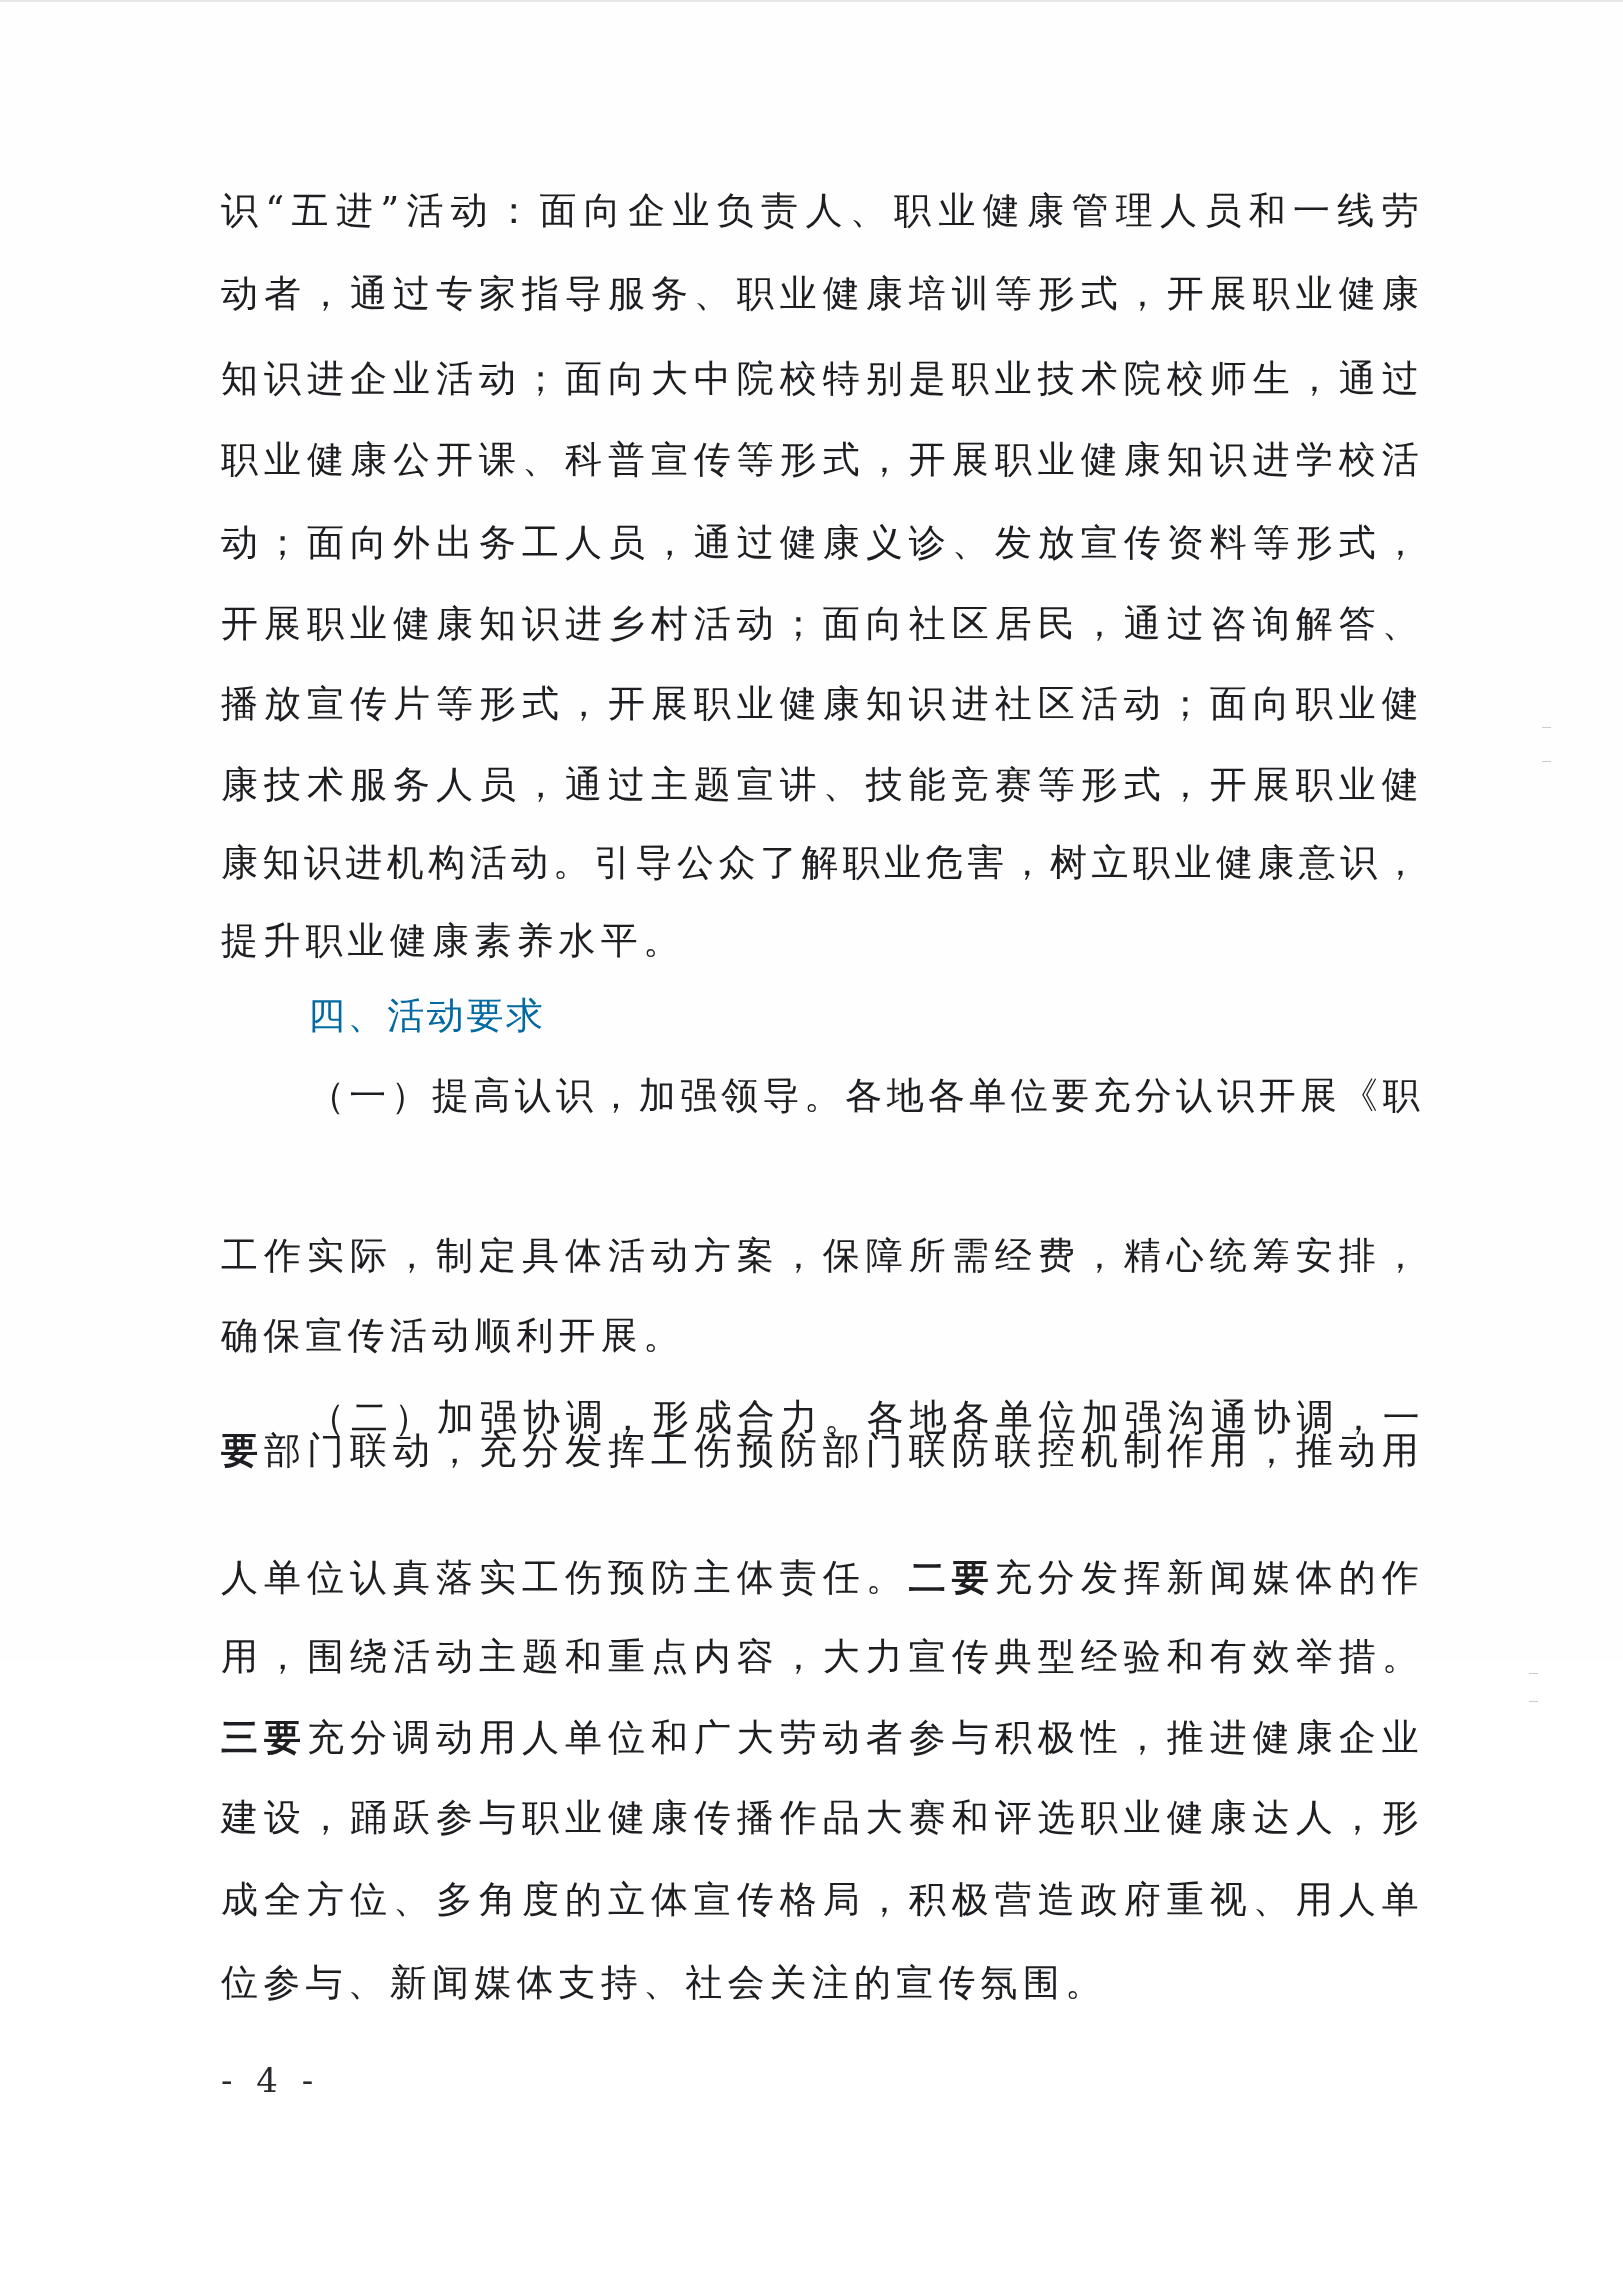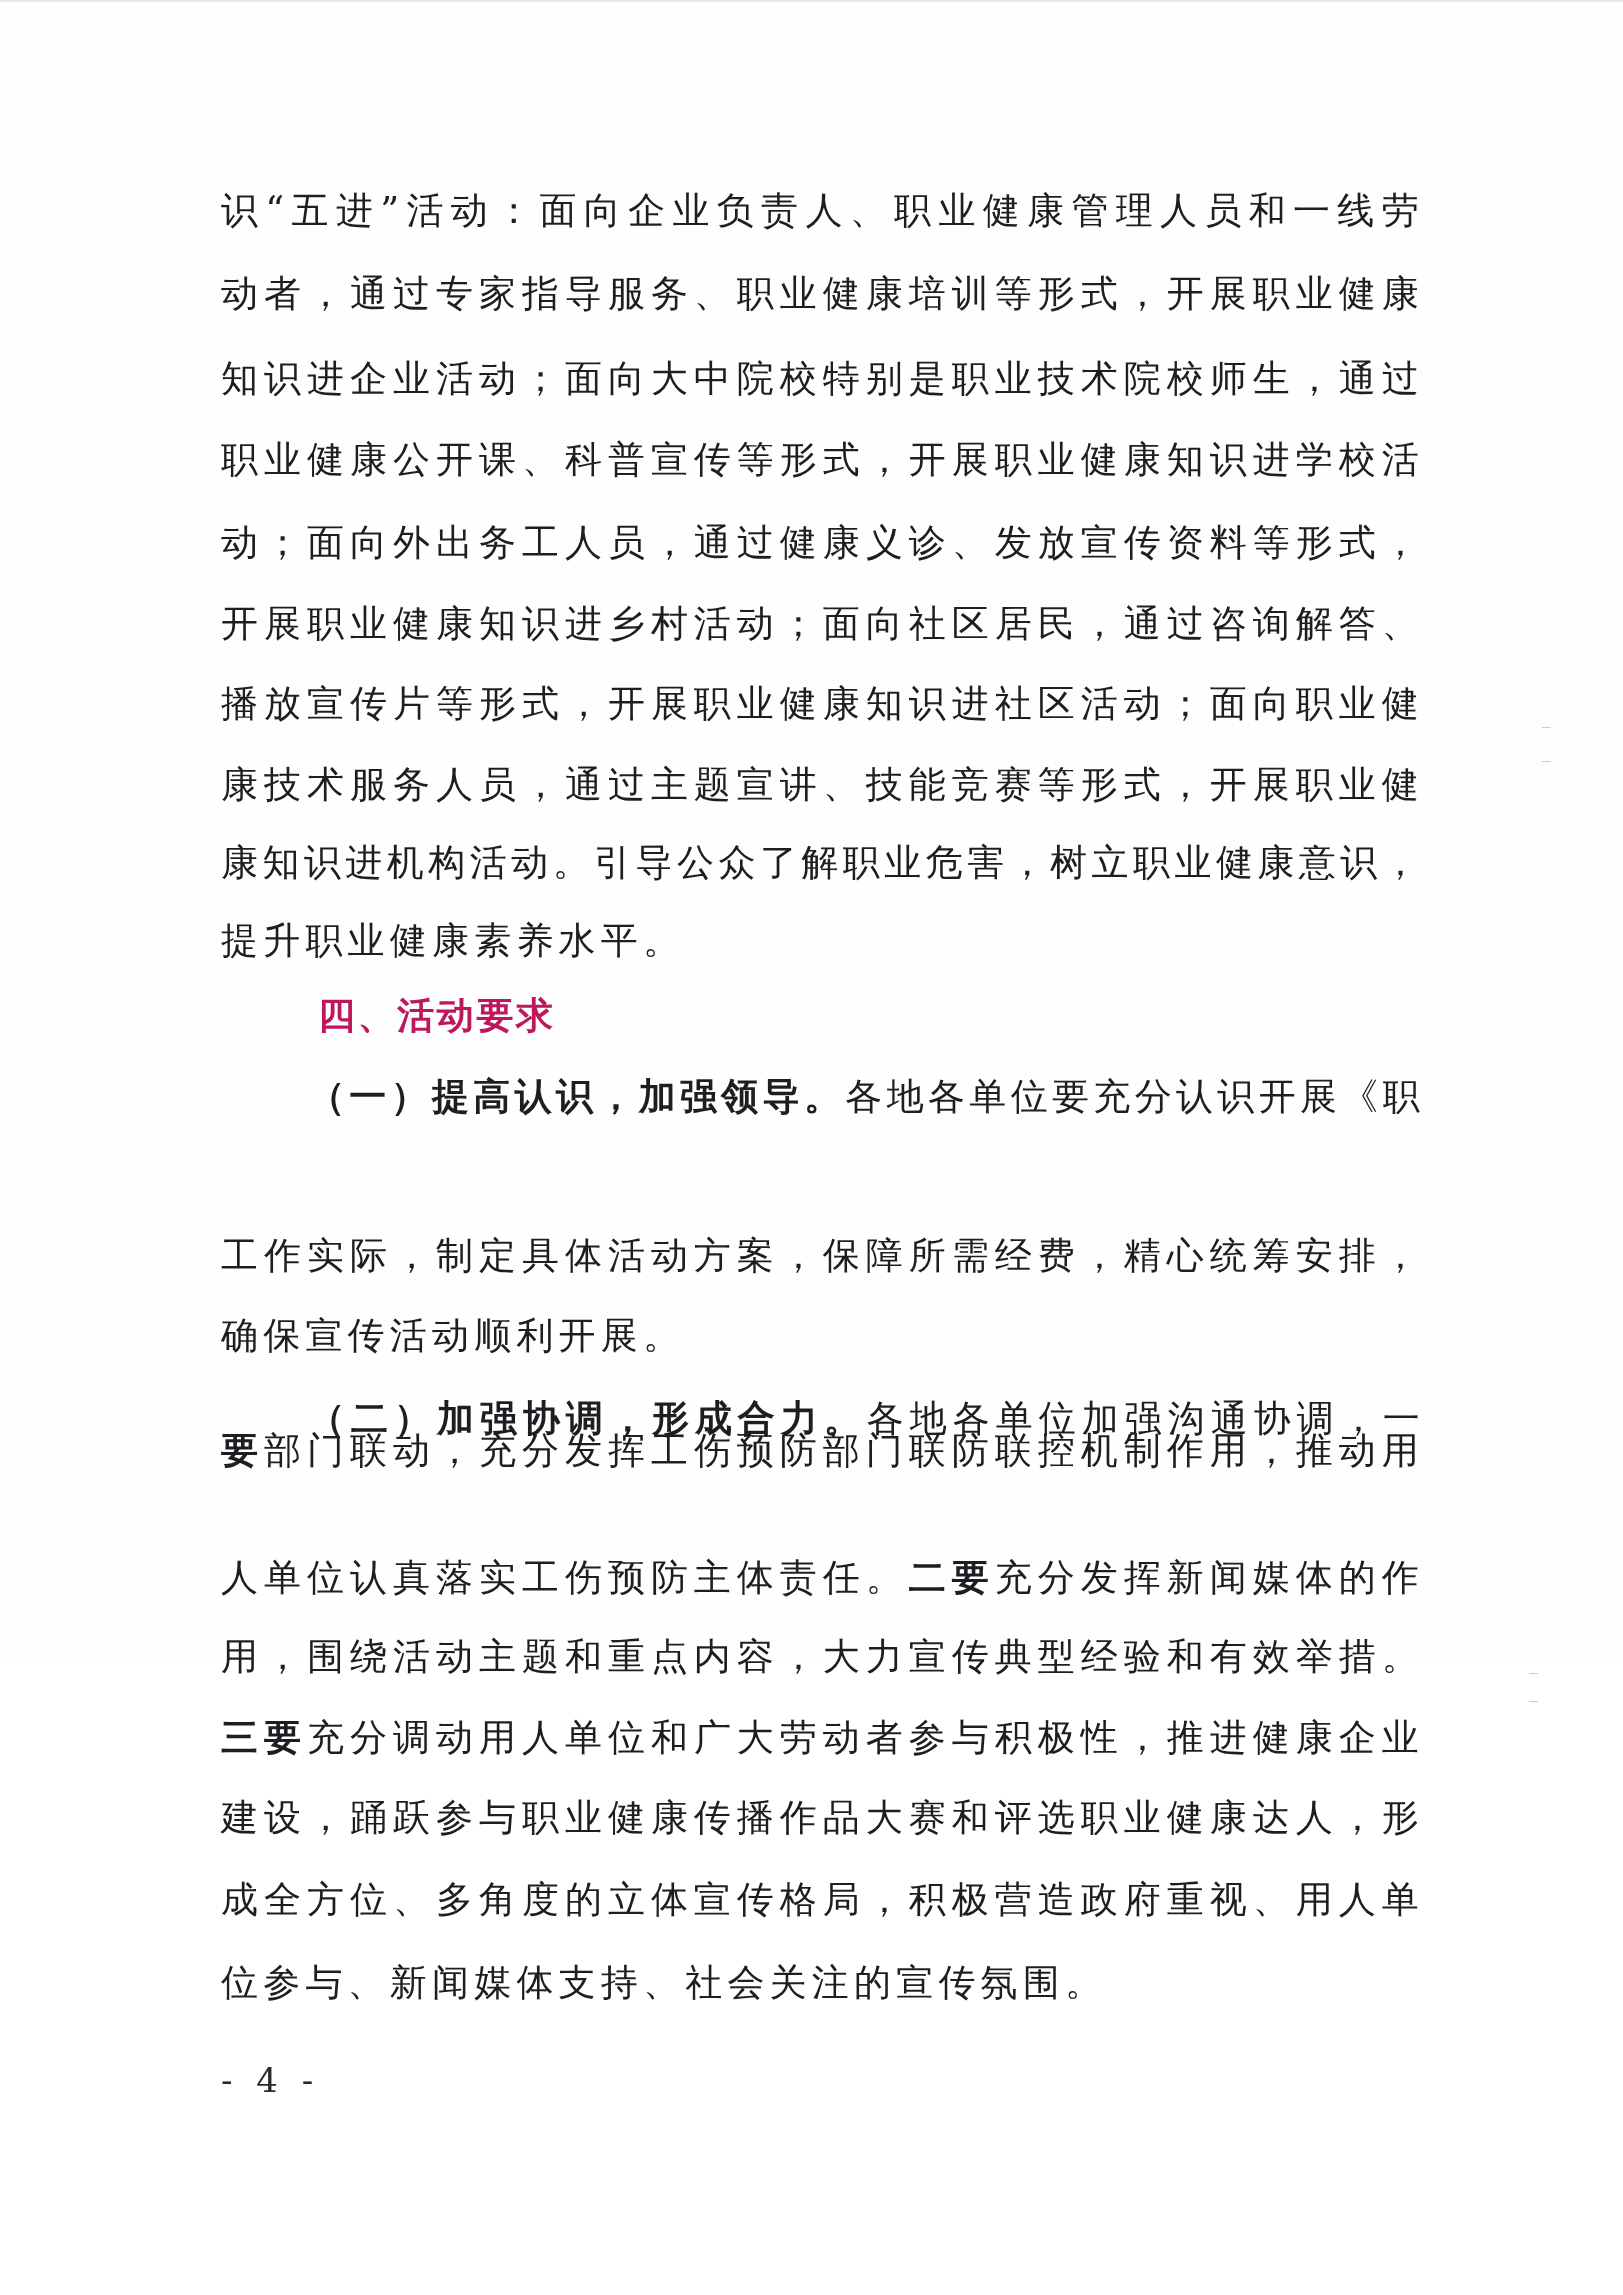--- a/index.html
+++ b/index.html
@@ -20,25 +20,25 @@
     font-size: 37px;
     color: #1e1e22;
     white-space: nowrap;
     text-align: justify;
     text-align-last: justify;
     letter-spacing: 1.3px;
   }
   .line.last { text-align-last: left; letter-spacing: 5.2px; }
   .line.indent { left: 308px; width: 1113px; }
   .heading {
-    position: absolute; left: 318px; height: 52px; line-height: 52px;
+    position: absolute; left: 308px; height: 52px; line-height: 52px;
     font-family: "DejaVu Sans", "Liberation Sans", sans-serif;
-    font-size: 37px; color: #be185d; letter-spacing: 2.6px; white-space: nowrap; font-weight: bold;
+    font-size: 37px; color: #0369a1; letter-spacing: 2.6px; white-space: nowrap;
   }
-  .bold { font-weight: bold; font-family: "DejaVu Serif", serif; }
+  .bold { font-weight: normal; font-family: "DejaVu Serif", serif; }
   .heavy { font-weight: bold; font-family: "DejaVu Sans", sans-serif; }
   .page-number {
     position: absolute; left: 221px; top: 2055px; height: 46px; line-height: 46px;
     font-family: "DejaVu Serif", "Liberation Serif", serif;
     font-size: 34px; color: #2a2a2e; letter-spacing: 6.5px; white-space: nowrap;
   }
   .scan-mark { position: absolute; height: 1.3px; width: 9.2px; background: #c8cbd2; }
 </style>
 </head>
 <body>

